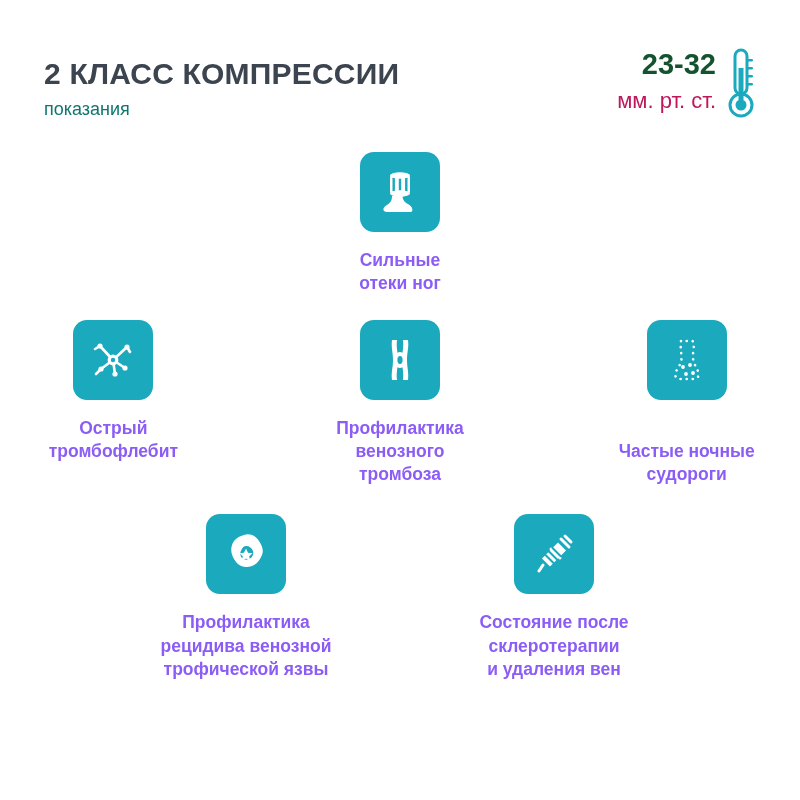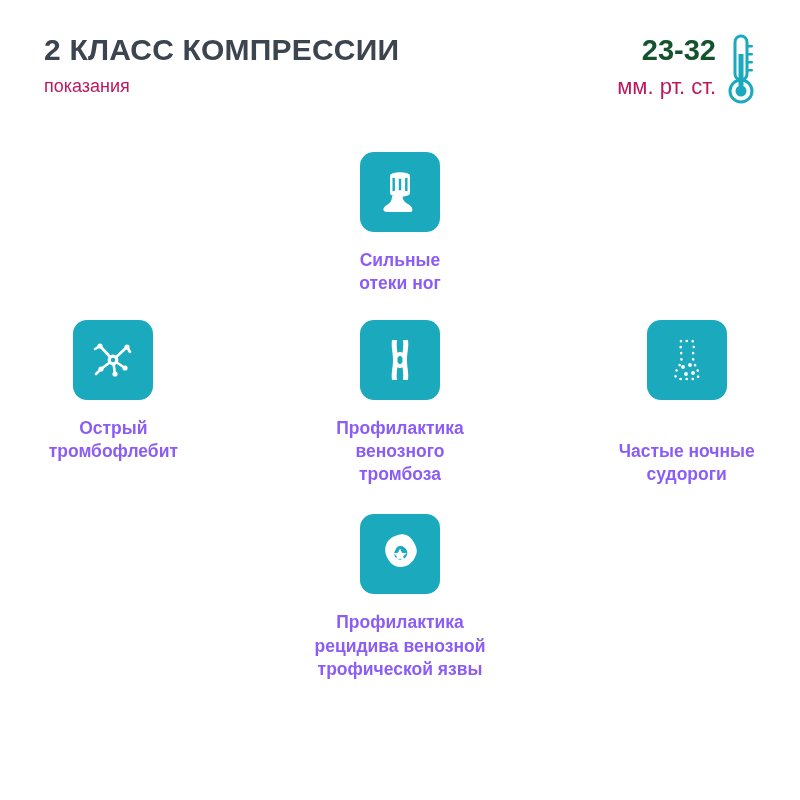--- a/index.html
+++ b/index.html
@@ -19,21 +19,21 @@
     position: relative;
     width: 800px;
     height: 800px;
     box-sizing: border-box;
     padding: 34px 44px 0 44px;
   }
 
   
   .header {
     display: flex;
-    align-items: flex-start;
+    align-items: flex-end;
     justify-content: space-between;
     height: 86px;
   }
   .header-left {
     display: flex;
     flex-direction: column;
     justify-content: flex-start;
   }
   .title {
     font-size: 30px;
@@ -41,21 +41,21 @@
     letter-spacing: 0.2px;
     color: #3c4450;
     line-height: 1.05;
     text-transform: uppercase;
     white-space: nowrap;
   }
   .subtitle {
     margin-top: 10px;
     font-size: 18px;
     font-weight: normal;
-    color: #be185d;
+    color: #0f766e;
   }
   .header-right {
     display: flex;
     align-items: flex-start;
     gap: 10px;
   }
   .pressure-block {
     text-align: right;
     padding-top: 2px;
   }
@@ -252,17 +252,40 @@
 
             <path d="M26 18c3.4 0 6 2 7 5 1 3-.4 6-3 7.6-2.6 1.6-6 1.4-8-.6-2-2-2.4-5.4-.6-8 1.2-2.4 2.6-4 4.6-4z" fill="#1aa9bd"></path>
             <path d="M26 20.5l2 4.2 4.6.5-3.4 3 1 4.6-4.2-2.4-4.2 2.4 1-4.6-3.4-3 4.6-.5z" fill="#ffffff"></path>
           </svg>
         </div>
         <div class="item-label">Профилактика
 рецидива венозной
 трофической язвы</div>
       </div>
 
+      <div class="item">
+        <div class="tile">
+          <svg width="52" height="52" viewBox="0 0 52 52" aria-hidden="true">
+            <g stroke="#ffffff" stroke-width="3" stroke-linecap="round" fill="none">
+
+              <path d="M37 8l6 6"></path>
+              <path d="M33 11l8 8"></path>
+
+              <path d="M23 21l9 9"></path>
+
+              <path d="M15 37l-4 6"></path>
+            </g>
+
+            <path d="M30 14.5l8 8-16 16-8-8z" fill="#ffffff"></path>
+            <path d="M24.5 20l8 8" stroke="#1aa9bd" stroke-width="2" stroke-linecap="round"></path>
+            <path d="M21 23.5l8 8" stroke="#1aa9bd" stroke-width="2" stroke-linecap="round"></path>
+            <path d="M17.5 27l8 8" stroke="#1aa9bd" stroke-width="2" stroke-linecap="round"></path>
+          </svg>
+        </div>
+        <div class="item-label">Состояние после
+склеротерапии
+и удаления вен</div>
+      </div>
 
     </div>
 
   </div>
 </div>
 
 </body></html>

